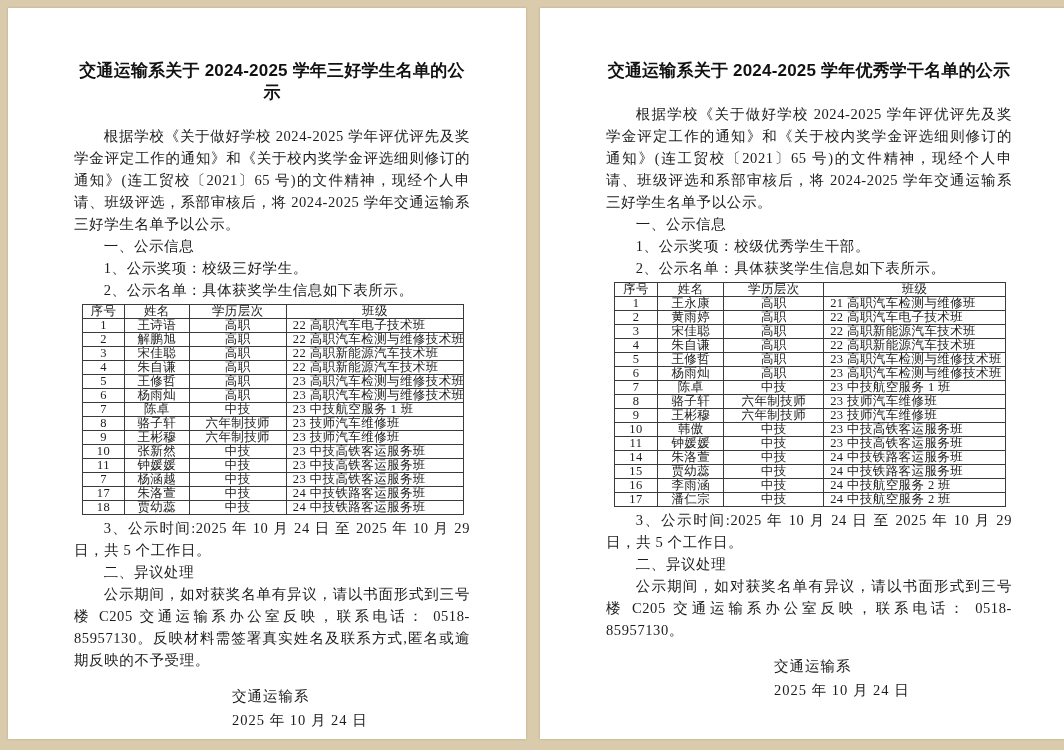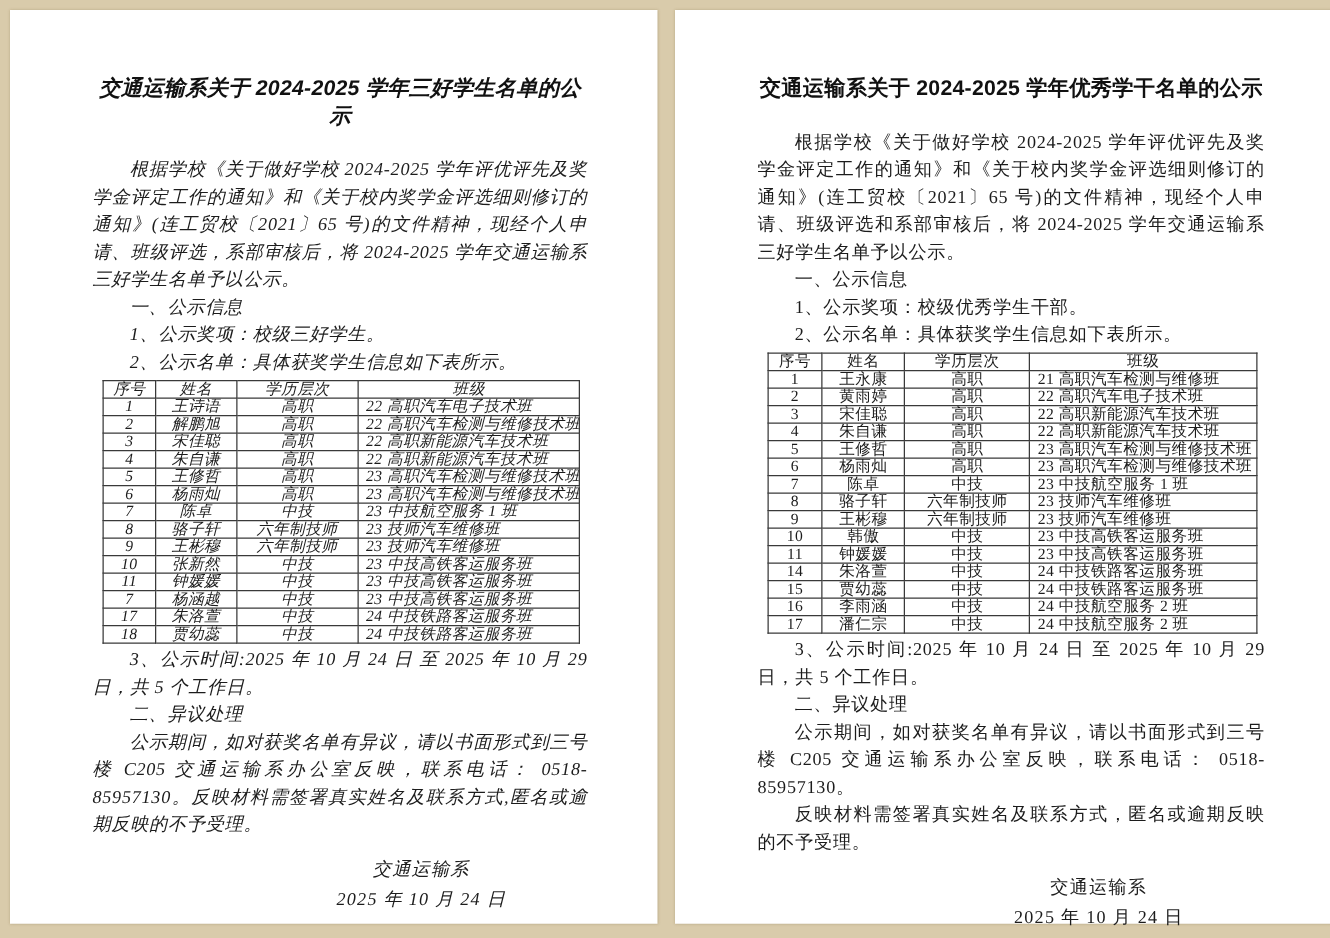--- a/index.html
+++ b/index.html
@@ -11,21 +11,21 @@
   }
   .canvas { position: relative; width: 1064px; height: 750px; }
   .page {
     position: absolute;
     top: 8px;
     height: 731px;
     background: #ffffff;
     padding: 52px 56px 0 66px;
     box-shadow: 0 0 2px rgba(120,100,60,0.35);
   }
-  .page-left  { left: 8px;   width: 518px; font-style: italic; }
+  .page-left  { left: 8px;   width: 518px; }
   .page-right { left: 540px; width: 528px; }
   .doc-title {
     font-family: "Liberation Sans", "DejaVu Sans", sans-serif;
     font-weight: bold;
     font-size: 17px;
     line-height: 22px;
     text-align: center;
     letter-spacing: 0.2px;
     margin-bottom: 21px;
     color: #111;
@@ -58,21 +58,21 @@
     letter-spacing: 0.4px;
   }
   table.award-table td.col-class { text-align: left; padding-left: 6px; }
   col.c-no   { width: 11%; }
   col.c-name { width: 17%; }
   col.c-lvl  { width: 25.5%; }
   col.c-cls  { width: 46.5%; }
   .sig-block {
     width: 210px;
     margin: 13px 28px 0 auto;
-    text-align: center;
+    text-align: left;
     font-size: 14.5px;
     line-height: 24px;
     letter-spacing: 1px;
   }
 </style>
 </head>
 <body>
 
 <div class="canvas">
 
@@ -304,20 +304,19 @@
             <td>17</td>
             <td>潘仁宗</td>
             <td>中技</td>
             <td class="col-class">24 中技航空服务 2 班</td>
           </tr>
         </tbody>
       </table>
     <p class="para">3、公示时间:2025 年 10 月 24 日 至 2025 年 10 月 29 日，共 5 个工作日。</p>
     <p class="para">二、异议处理</p>
     <p class="para">公示期间，如对获奖名单有异议，请以书面形式到三号楼 C205 交通运输系办公室反映，联系电话： 0518-85957130。</p>
-    <p class="para">反映材料需签署真实姓名及联系方式，匿名或逾期反映的不予受理。</p>
     <div class="sig-block">
       <div>交通运输系</div>
       <div>2025 年 10 月 24 日</div>
     </div>
   </div>
 
 </div>
 
 </body></html>

